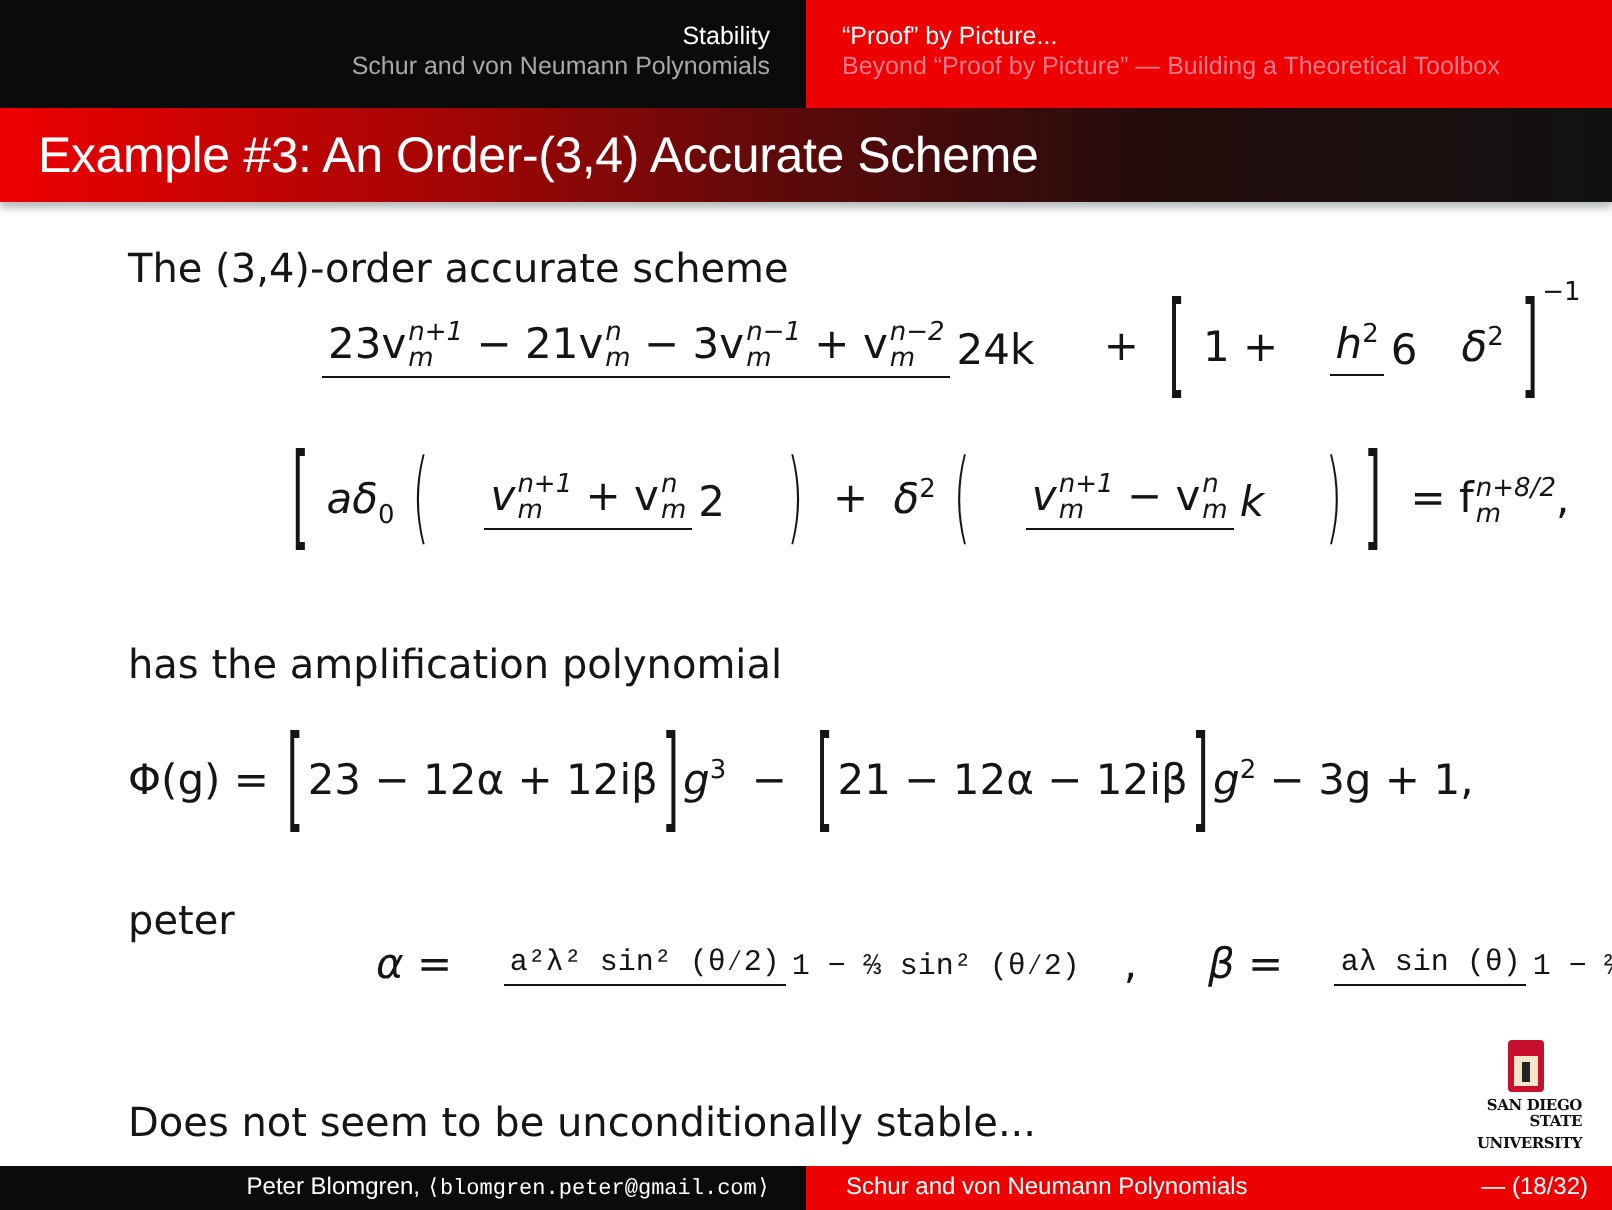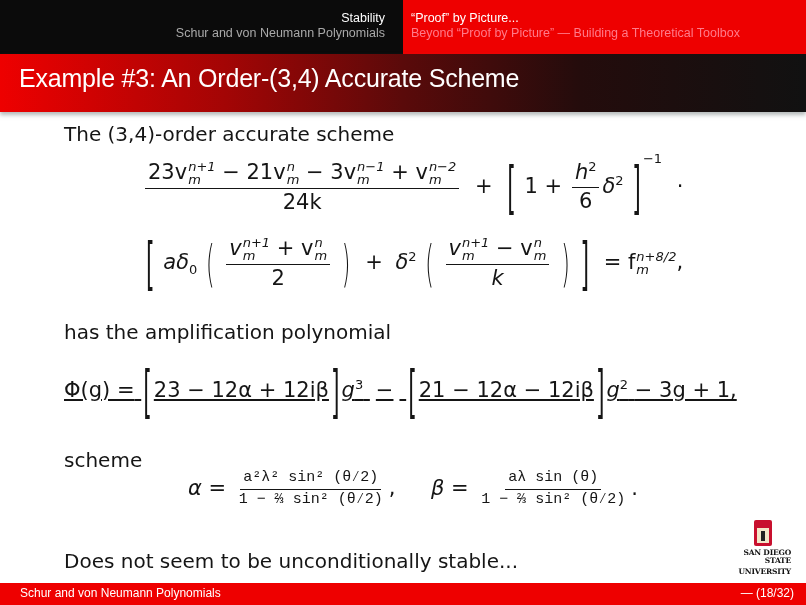--- a/index.html
+++ b/index.html
@@ -2,40 +2,40 @@
 <html><head>
 <meta charset="utf-8">
 <style>
   * { margin:0; padding:0; box-sizing:border-box; }
   html, body { width:806px; height:605px; overflow:hidden; background:#fff; }
   body { position:relative; font-family:"DejaVu Sans", sans-serif; color:#1a1a1a; }
 
   
   .nav { position:absolute; left:0; top:0; width:806px; height:54px; display:flex;border-radius:14px; }
   .nav-left { width:403px; height:54px; background:#0b0b0b; text-align:right; padding:11px 18px 0 0; }
-  .nav-right { flex:1; height:54px; background:#ee0000; padding:11px 0 0 8px; }
+  .nav-right { flex:1; height:54px; background:#ee0000; padding:11px 0 0 18px; }
   .nav .l1 { font-family:"Liberation Sans", sans-serif; font-size:12.5px; line-height:15px; display:block; }
   .nav .l2 { font-family:"Liberation Sans", sans-serif; font-size:12.5px; line-height:15px; display:block; }
   .nav-left .l1 { color:#ffffff; }
   .nav-left .l2 { color:#a9a9a9; }
   .nav-right .l1 { color:#ffffff; }
   .nav-right .l2 { color:#ff7a8a; }
 
   
-  .titlebar { position:absolute; left:0; top:54px; width:806px; height:58px;
+  .titlebar { position:absolute; left:0; top:54px; width:806px; height:47px;
     background:linear-gradient(to right, #ee0000 0%, #a30505 28%, #5a0a0a 50%, #240c0c 72%, #111 100%);
     box-shadow:0 3px 4px rgba(120,130,130,0.55); }
   .titlebar .t { position:absolute; left:19px; top:10px; font-family:"Liberation Sans", sans-serif;
     font-size:25px; color:#ffffff; letter-spacing:-0.2px; }
 
   
   .txt { position:absolute; font-family:"DejaVu Sans", sans-serif; font-size:20px; color:#151515; }
   .math { position:absolute; font-family:"DejaVu Sans", sans-serif; font-size:21px; color:#151515; white-space:nowrap; }
   .mi { font-style:italic; }
-  .frac { display:inline-flex; flex-direction:column; align-items:center; vertical-align:middle; margin:0 3px; }
+  .frac { display:inline-flex; flex-direction:row; align-items:center; vertical-align:middle; margin:0 19px; }
   .frac .num { padding:0 3px 2px 3px; border-bottom:1.3px solid #151515; line-height:1.1; }
   .frac .den { padding:2px 3px 0 3px; line-height:1.1; }
   .sm .frac .num, .sm .frac .den { font-size:15px;font-family:Liberation Mono, monospace; }
   sup, sub { font-size:13px; line-height:0; }
   .ss { display:inline-flex; flex-direction:column; vertical-align:middle; font-size:13px; line-height:13px; margin-left:1px; }
   .ss .sp { font-style:italic; }
   .ss .sb { font-style:italic; }
   .br { display:inline-block; vertical-align:middle; font-weight:200; transform:scaleY(2.3); font-size:22px; margin:0 2px; }
   .brbig { display:inline-block; vertical-align:middle; transform:scaleY(2.6); font-size:22px; margin:0 2px; }
   .op { margin:0 6px; }
@@ -134,29 +134,29 @@
   <span class="br">)</span>
   <span class="brbig">]</span>
   <span class="op">= f</span><span class="ss" style="margin-left:-5px;">
       <span class="sp">n+8/2</span>
       <span class="sb">m</span>
     </span><span>,</span>
 </div>
 
 <div class="txt" style="left:64px; top:320px;">has the amplification polynomial</div>
 
-<div class="math" style="left:64px; top:378px;text-decoration:underline;">
+<div class="math" style="left:64px; top:378px;">
   <span>Φ(g) =</span>
   <span class="brbig">[</span><span>23 − 12α + 12iβ</span><span class="brbig">]</span><span class="mi">g</span><sup>3</sup>
   <span class="op">−</span>
   <span class="brbig">[</span><span>21 − 12α − 12iβ</span><span class="brbig">]</span><span class="mi">g</span><sup>2</sup>
   <span>− 3g + 1,</span>
 </div>
 
-<div class="txt" style="left:64px; top:448px;">scheme</div>
+<div class="txt" style="left:64px; top:448px;">peter</div>
 
 <div class="math sm" style="left:188px; top:470px;">
   <span class="mi">α =</span>
   <span class="frac">
     <span class="num">a²λ² sin² (θ⁄2)</span>
     <span class="den">1 − ⅔ sin² (θ⁄2)</span>
   </span><span>,</span>
   <span style="display:inline-block; width:22px;"></span>
   <span class="mi">β =</span>
   <span class="frac">
@@ -167,17 +167,20 @@
 
 <div class="txt" style="left:64px; top:549px;">Does not seem to be unconditionally stable...</div>
 
 <div class="logo">
   <div class="crest"></div>
   <div class="sd">SAN DIEGO STATE</div>
   <div class="sd">UNIVERSITY</div>
 </div>
 
 <div class="footer">
+  <div class="f-left">
+    <span>Peter Blomgren, </span><span class="mono">⟨blomgren.peter@gmail.com⟩</span>
+  </div>
   <div class="f-right">
     <span>Schur and von Neumann Polynomials</span>
     <span>— (18/32)</span>
   </div>
 </div>
 
 </body></html>

